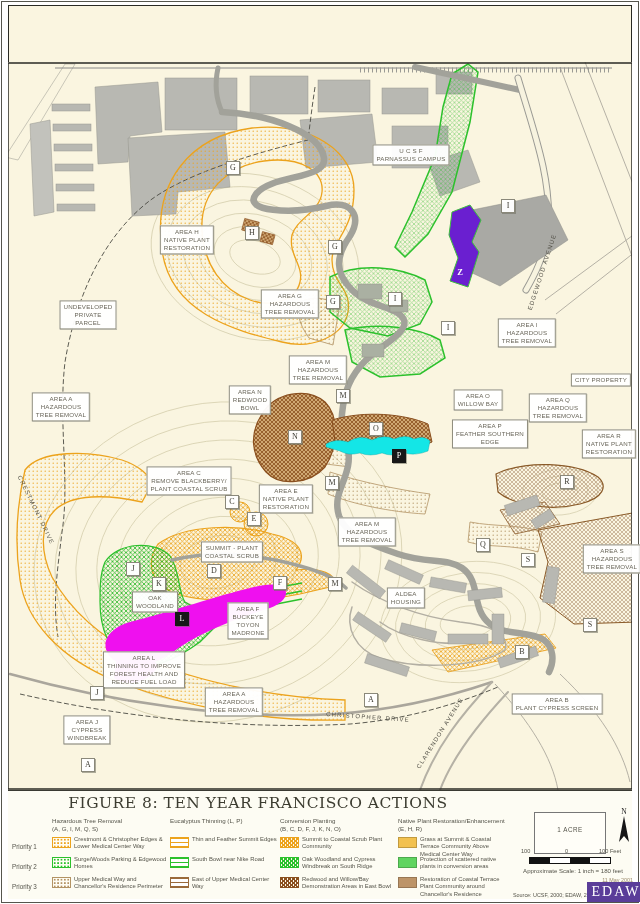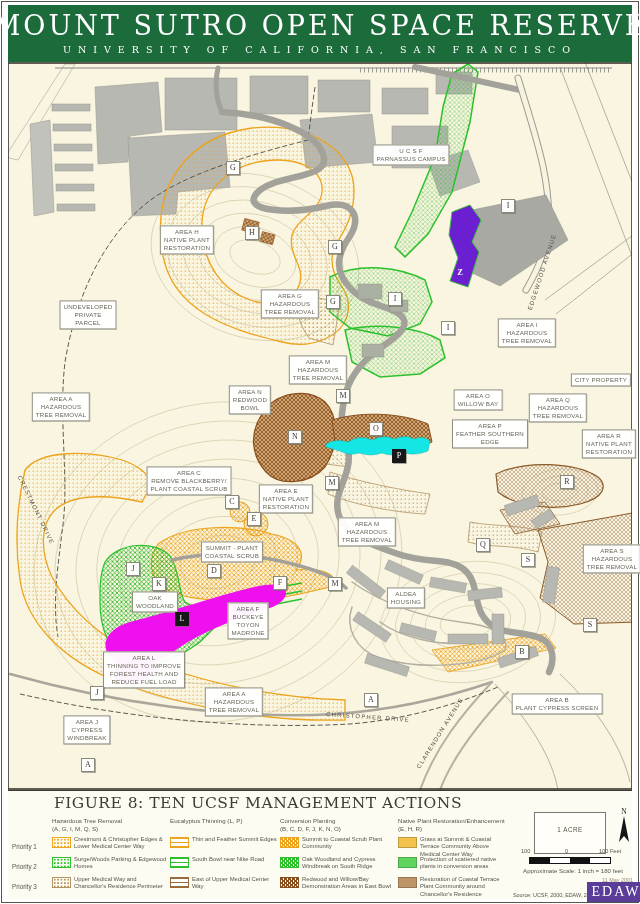--- a/index.html
+++ b/index.html
@@ -53,24 +53,20 @@
   #edaw{position:absolute;left:74px;top:91px;width:58px;height:20px;background:#5a3d99;color:#fff;
         font-family:"Liberation Serif",serif;font-size:14px;letter-spacing:2px;text-align:center;line-height:20px;}
 </style>
 </head>
 <body>
 
 <div id="stage">
   <div id="outer-border"></div>
   <div id="frame"></div>
 
-  <div id="banner">
-    <div class="t1">MOUNT SUTRO OPEN SPACE RESERVE</div>
-    <div class="t2">UNIVERSITY OF CALIFORNIA, SAN FRANCISCO</div>
-  </div>
 
   <div id="mapwrap">
     <svg id="mapsvg" viewBox="0 0 640 728">
       <defs>
         <pattern id="pOr" width="4" height="4" patternUnits="userSpaceOnUse">
           <circle cx="1.2" cy="1.2" r="0.65" fill="#eca31d"></circle>
         </pattern>
         <pattern id="pTa" width="4" height="4" patternUnits="userSpaceOnUse">
           <circle cx="1.2" cy="1.2" r="0.65" fill="#b39364"></circle>
         </pattern>
@@ -404,21 +400,21 @@
       <div class="mmark" style="left: 133px; top: 569px;">J</div>
       <div class="mmark" style="left: 159px; top: 584px;">K</div>
       <div class="mmark" style="left: 214px; top: 571px;">D</div>
       <div class="mmark" style="left: 280px; top: 583px;">F</div>
       <div class="mmark black" style="left: 182px; top: 619px;">L</div>
       <div class="mmark" style="left: 97px; top: 693px;">J</div>
       <div class="mmark" style="left: 88px; top: 765px;">A</div>
     </div>
 
   <div id="legend">
-    <div id="legend-title">FIGURE 8: TEN UCSF MANAGEMENT ACTIONS</div>
+    <div id="legend-title">FIGURE 8: TEN YEAR FRANCISCO ACTIONS</div>
     <div id="legend-cols">
         <div class="lcol pcol" style="width: 40px;">
           <div class="lhead"></div>
           <div class="lrow">Priority 1</div>
           <div class="lrow">Priority 2</div>
           <div class="lrow">Priority 3</div>
         </div>
         <div class="lcol" style="width: 118px;">
           <div class="lhead">
             <div>Hazardous Tree Removal</div>

